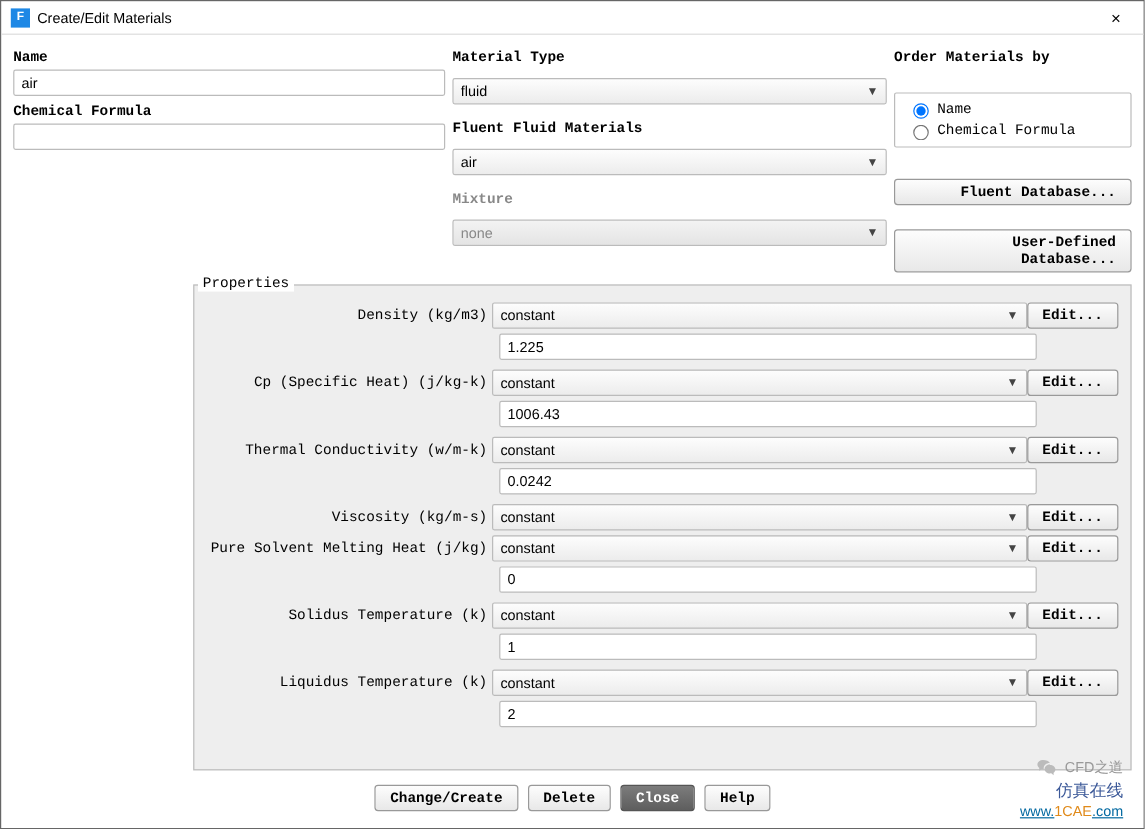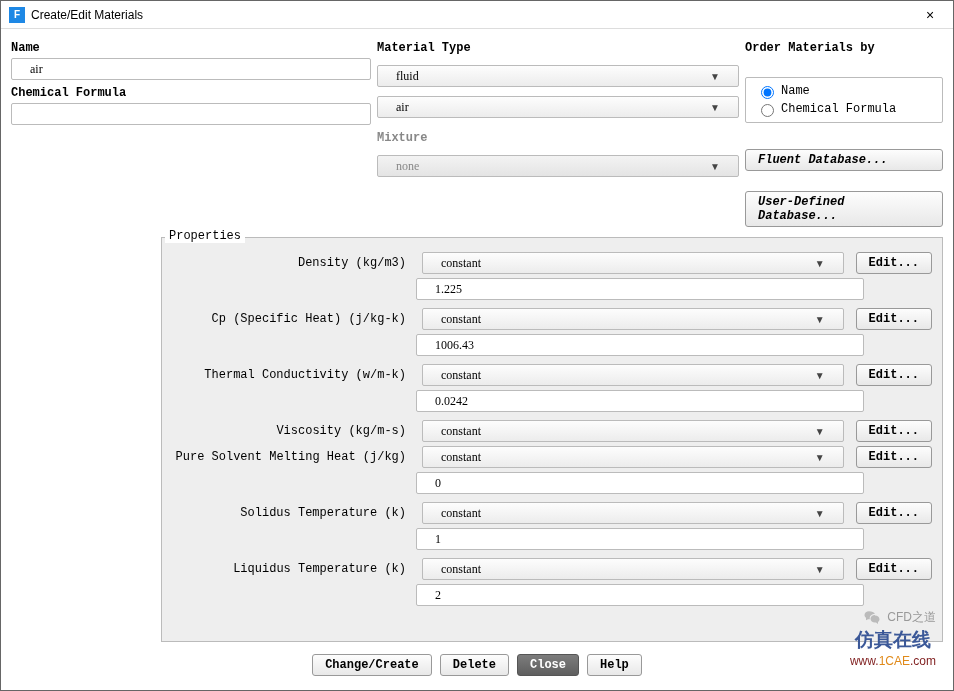--- a/index.html
+++ b/index.html
@@ -65,22 +65,22 @@
     display:flex; flex-direction:column; gap:20px;
     align-items:flex-start;
   }
   label.lbl { font-weight:bold; text-align:left; padding-bottom:1px;}
   .fieldset-title { font-weight:bold; margin-bottom:2px;}
   input[type=text], .select {
     width: 100%;
     height: 22px;
     border: 1px solid #bbb;
     border-radius: 2px;
-    padding: 2px 18px;
-    font-family: Liberation Serif, serif;
+    padding: 2px 6px;
+    font-family: Liberation Sans, sans-serif;
     font-size: 12px;
     background: #fff;
   }
   .select {
     background: linear-gradient(#fdfdfd,#ececec);
     display:flex; align-items:center; justify-content:space-between;
     cursor:pointer;
   }
   .select.disabled {
     color:#888;
@@ -99,21 +99,21 @@
     background: linear-gradient(#fdfdfd,#e8e8e8);
     border:1px solid #999;
     border-radius:3px;
     padding:3px 12px;
     font-family: inherit;
     font-size:12px;
     font-weight:bold;
     cursor:pointer;
     min-height:22px;
   }
-  .btn-wide { width:100%; text-align:left;font-style:italic; }
+  .btn-wide { width:100%; text-align:right; }
   .btn.primary {
     background: linear-gradient(#7c7c7c,#5e5e5e);
     color:#fff;
     border-color:#555;
   }
   .props-frame {
     margin-top:6px;
     margin-left: 150px;
     flex:1;
     position:relative;
@@ -126,21 +126,21 @@
   .props-box {
     border:1px solid #bbb;
     background:#eeeeee;
     padding:14px 10px 14px 10px;
     height:100%;
     overflow:hidden;
   }
   .prop-row {
     display:flex;
     align-items:center;
-    gap:12px;
+    gap:0;
     margin-bottom:4px;
   }
   .prop-label {
     flex:0 0 238px;
     text-align:right;
     padding-right:4px;
   }
   .prop-select { flex:1; }
   .prop-edit {
     flex:0 0 62px;
@@ -153,30 +153,30 @@
   .prop-value-row .spacer { flex:0 0 244px; }
   .prop-value-row input { flex:1; margin-right:68px; }
   .footer {
     display:flex;
     justify-content:center;
     gap:8px;
     padding:8px;
   }
   .watermark {
     position:absolute;
-    right:18px; bottom:21px;
-    text-align:center;
+    right:18px; bottom:6px;
+    text-align:right;
     font-family: "Microsoft YaHei", sans-serif;
     font-size:12px;
     color:#555;
     pointer-events:none;
     line-height:1.4;
   }
-  .watermark .cn { color:#3b5898; font-weight:bold; font-size:19px;}
-  .watermark .url .c1{color:#7f1d1d;}
+  .watermark .cn { color:#3b5898; font-weight:normal; font-size:14px;}
+  .watermark .url .c1{color:#0369a1;text-decoration:underline;}
   .watermark .url .c2{color:#e08a1a;}
   .watermark .chat {
     display:flex; align-items:center; gap:6px; justify-content:flex-end;
     color:#999; font-size:12px;
   }
 </style>
 </head>
 <body>
 
 <div class="window">
@@ -197,20 +197,21 @@
         <label class="lbl" style="margin-top:4px;">Chemical Formula</label>
         <input type="text" value="" style="">
       </div>
 
       <div class="col-mid">
         <label class="lbl">Material Type</label>
         <div class="select">
           <span>fluid</span>
           <span class="arrow">▼</span>
         </div>
+        <label class="lbl" style="margin-top:4px;">Fluent Fluid Materials</label>
         <div class="select">
           <span>air</span>
           <span class="arrow">▼</span>
         </div>
         <label class="lbl" style="margin-top:4px; color:#888;">Mixture</label>
         <div class="select disabled">
           <span>none</span>
           <span class="arrow">▼</span>
         </div>
       </div>

